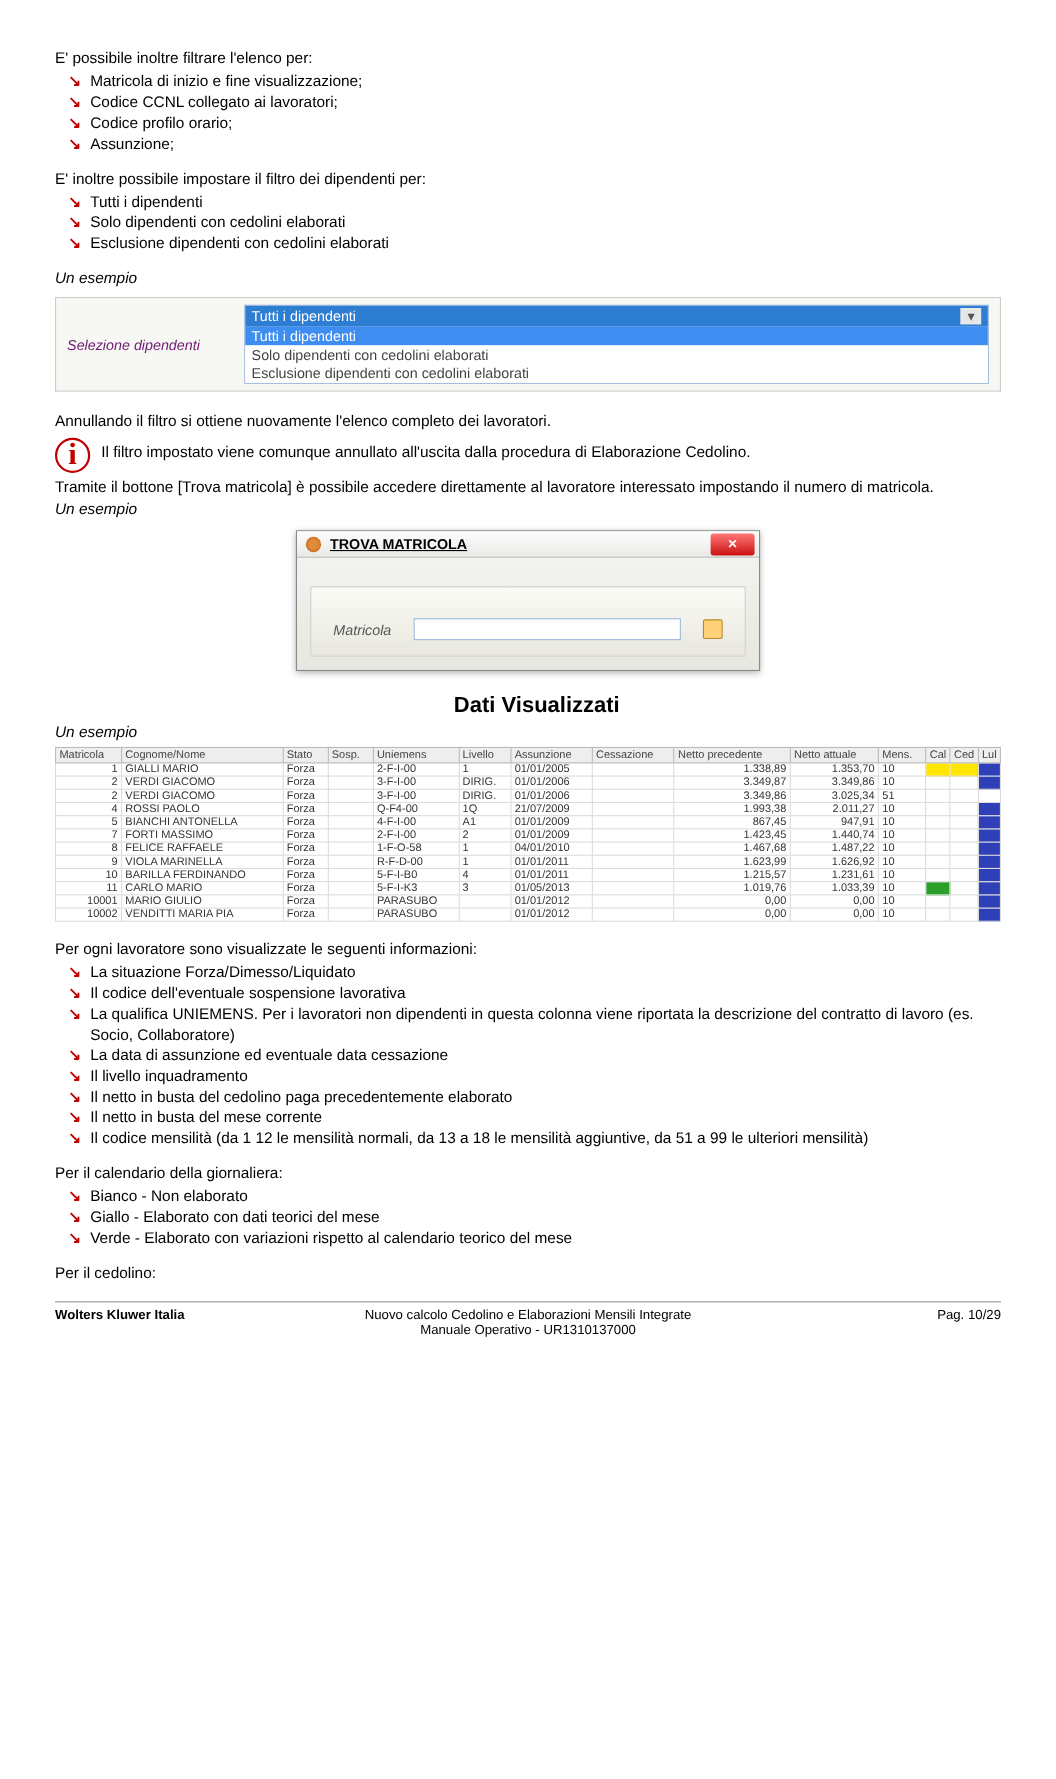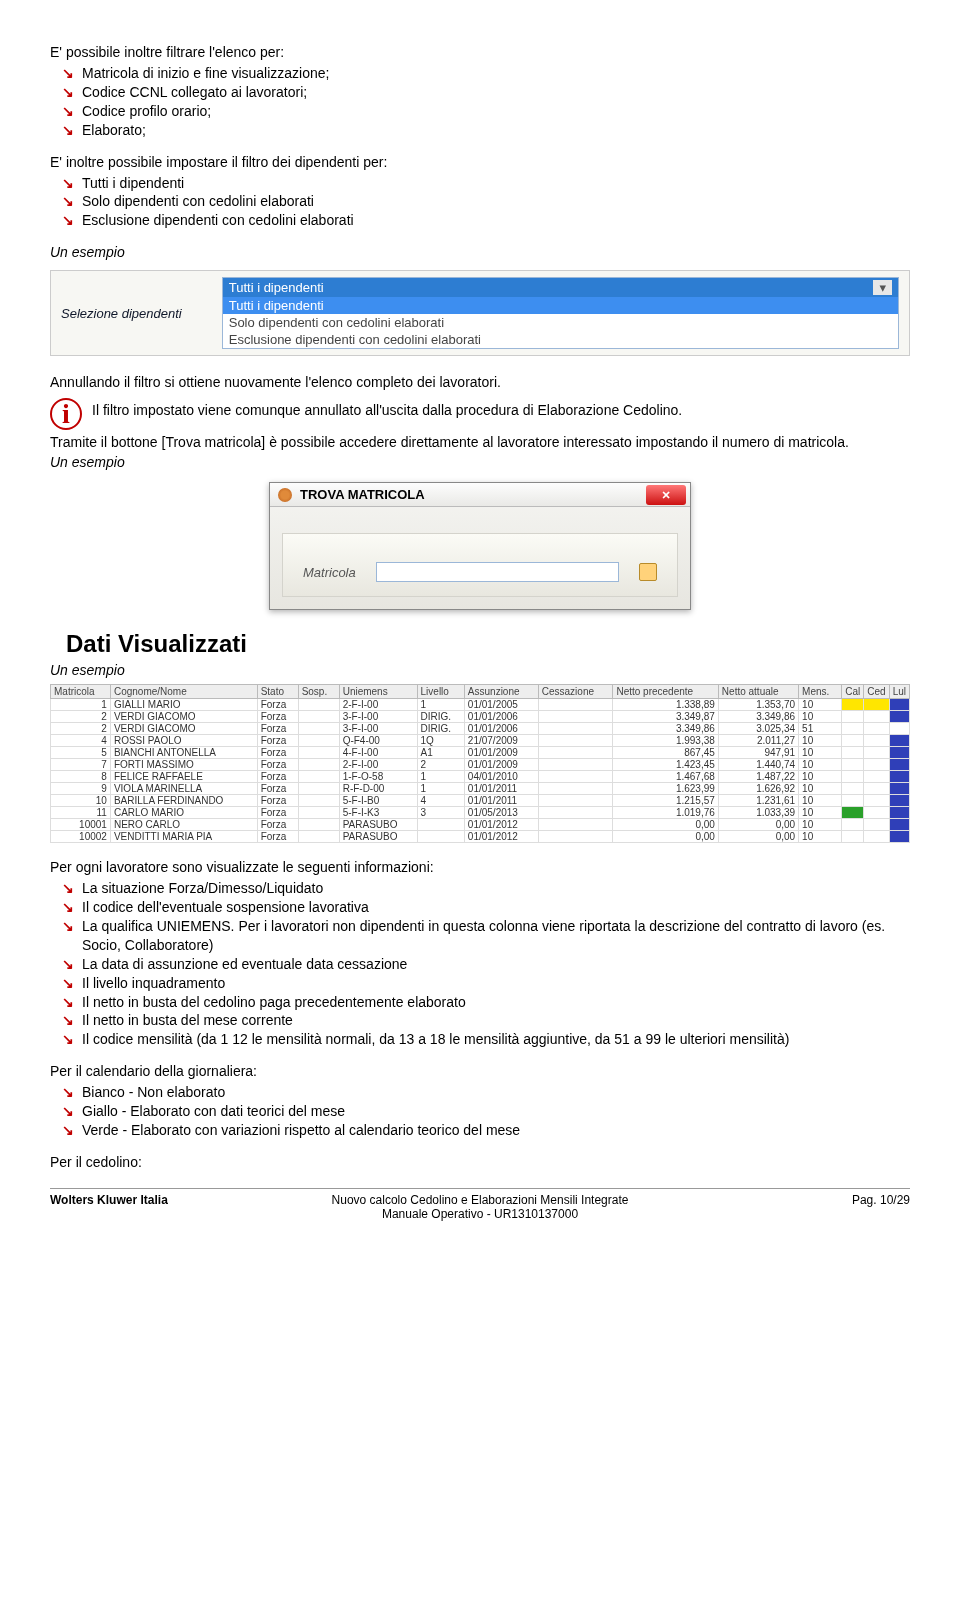--- a/index.html
+++ b/index.html
@@ -28,21 +28,21 @@
   .dropdown-img {
     margin: 10px 0 18px 0;
     border: 1px solid #ccc;
     background: #f7f7f3;
     padding: 6px 10px;
     display: flex;
     flex-direction: column;
     gap: 4px;
   }
   .dd-top { display: flex; align-items: center; gap: 40px; }
-  .dd-label { color: #0f172a; font-style: italic; font-size: 13px; text-align: center; }
+  .dd-label { color: #701a75; font-style: italic; font-size: 13px; text-align: center; }
   .dd-box {
     flex: 1;
     background: #fff;
     border: 1px solid #9bb7d8;
     padding: 0;
   }
   .dd-sel {
     background: #2d7dd2;
     color: #fff;
     padding: 2px 6px;
@@ -80,20 +80,21 @@
   .trova-title {
     display: flex;
     align-items: center;
     gap: 8px;
     padding: 4px 8px;
     background: linear-gradient(#fdfdfd,#e9e9e6);
     border-bottom: 1px solid #bbb;
     position: relative;
     font-weight: bold;
     font-size: 13px;
+    text-decoration: underline;
   }
   .trova-title .tic {
     width: 14px; height: 14px; border-radius: 50%;
     background: radial-gradient(circle, #e08a3a 40%, #b55a1a 100%);
     display: inline-block;
   }
   .trova-close {
     position: absolute; right: 4px; top: 2px;
     background: linear-gradient(#f77,#c11);
     color: #fff;
@@ -118,23 +119,24 @@
     background: #fff;
   }
   .trova-ico {
     width: 16px; height: 16px;
     background: #ffd27a;
     border: 1px solid #b88b2a;
     border-radius: 2px;
   }
   h2.subhead {
     font-family: Arial, sans-serif;
-    font-size: 24px;
+    font-size: 20px;
     font-weight: bold;
     margin: 18px 0 4px 16px;
+    text-align: center;
   }
   table.dati {
     width: 100%;
     border-collapse: collapse;
     font-size: 10px;
     margin: 6px 0 16px 0;
   }
   table.dati th {
     background: #eee;
     border: 1px solid #bbb;
@@ -167,21 +169,21 @@
 </head>
 <body>
 
 <div class="page">
 
 <p>E' possibile inoltre filtrare l'elenco per:</p>
 <ul class="arrow-list" id="list1">
       <li>Matricola di inizio e fine visualizzazione;</li>
       <li>Codice CCNL collegato ai lavoratori;</li>
       <li>Codice profilo orario;</li>
-      <li>Elaborato;</li>
+      <li>Assunzione;</li>
     </ul>
 
 <p>E' inoltre possibile impostare il filtro dei dipendenti per:</p>
 <ul class="arrow-list" id="list2">
       <li>Tutti i dipendenti</li>
       <li>Solo dipendenti con cedolini elaborati</li>
       <li>Esclusione dipendenti con cedolini elaborati</li>
     </ul>
 
 <p class="italic">Un esempio</p>
@@ -404,21 +406,21 @@
           <td></td>
           <td class="tar">1.019,76</td>
           <td class="tar">1.033,39</td>
           <td>10</td>
           <td class="sq green"></td>
           <td class="sq "></td>
           <td class="sq blue"></td>
         </tr>
         <tr>
           <td class="tar">10001</td>
-          <td>NERO CARLO</td>
+          <td>MARIO GIULIO</td>
           <td>Forza</td>
           <td></td>
           <td>PARASUBO</td>
           <td></td>
           <td>01/01/2012</td>
           <td></td>
           <td class="tar">0,00</td>
           <td class="tar">0,00</td>
           <td>10</td>
           <td class="sq "></td>

